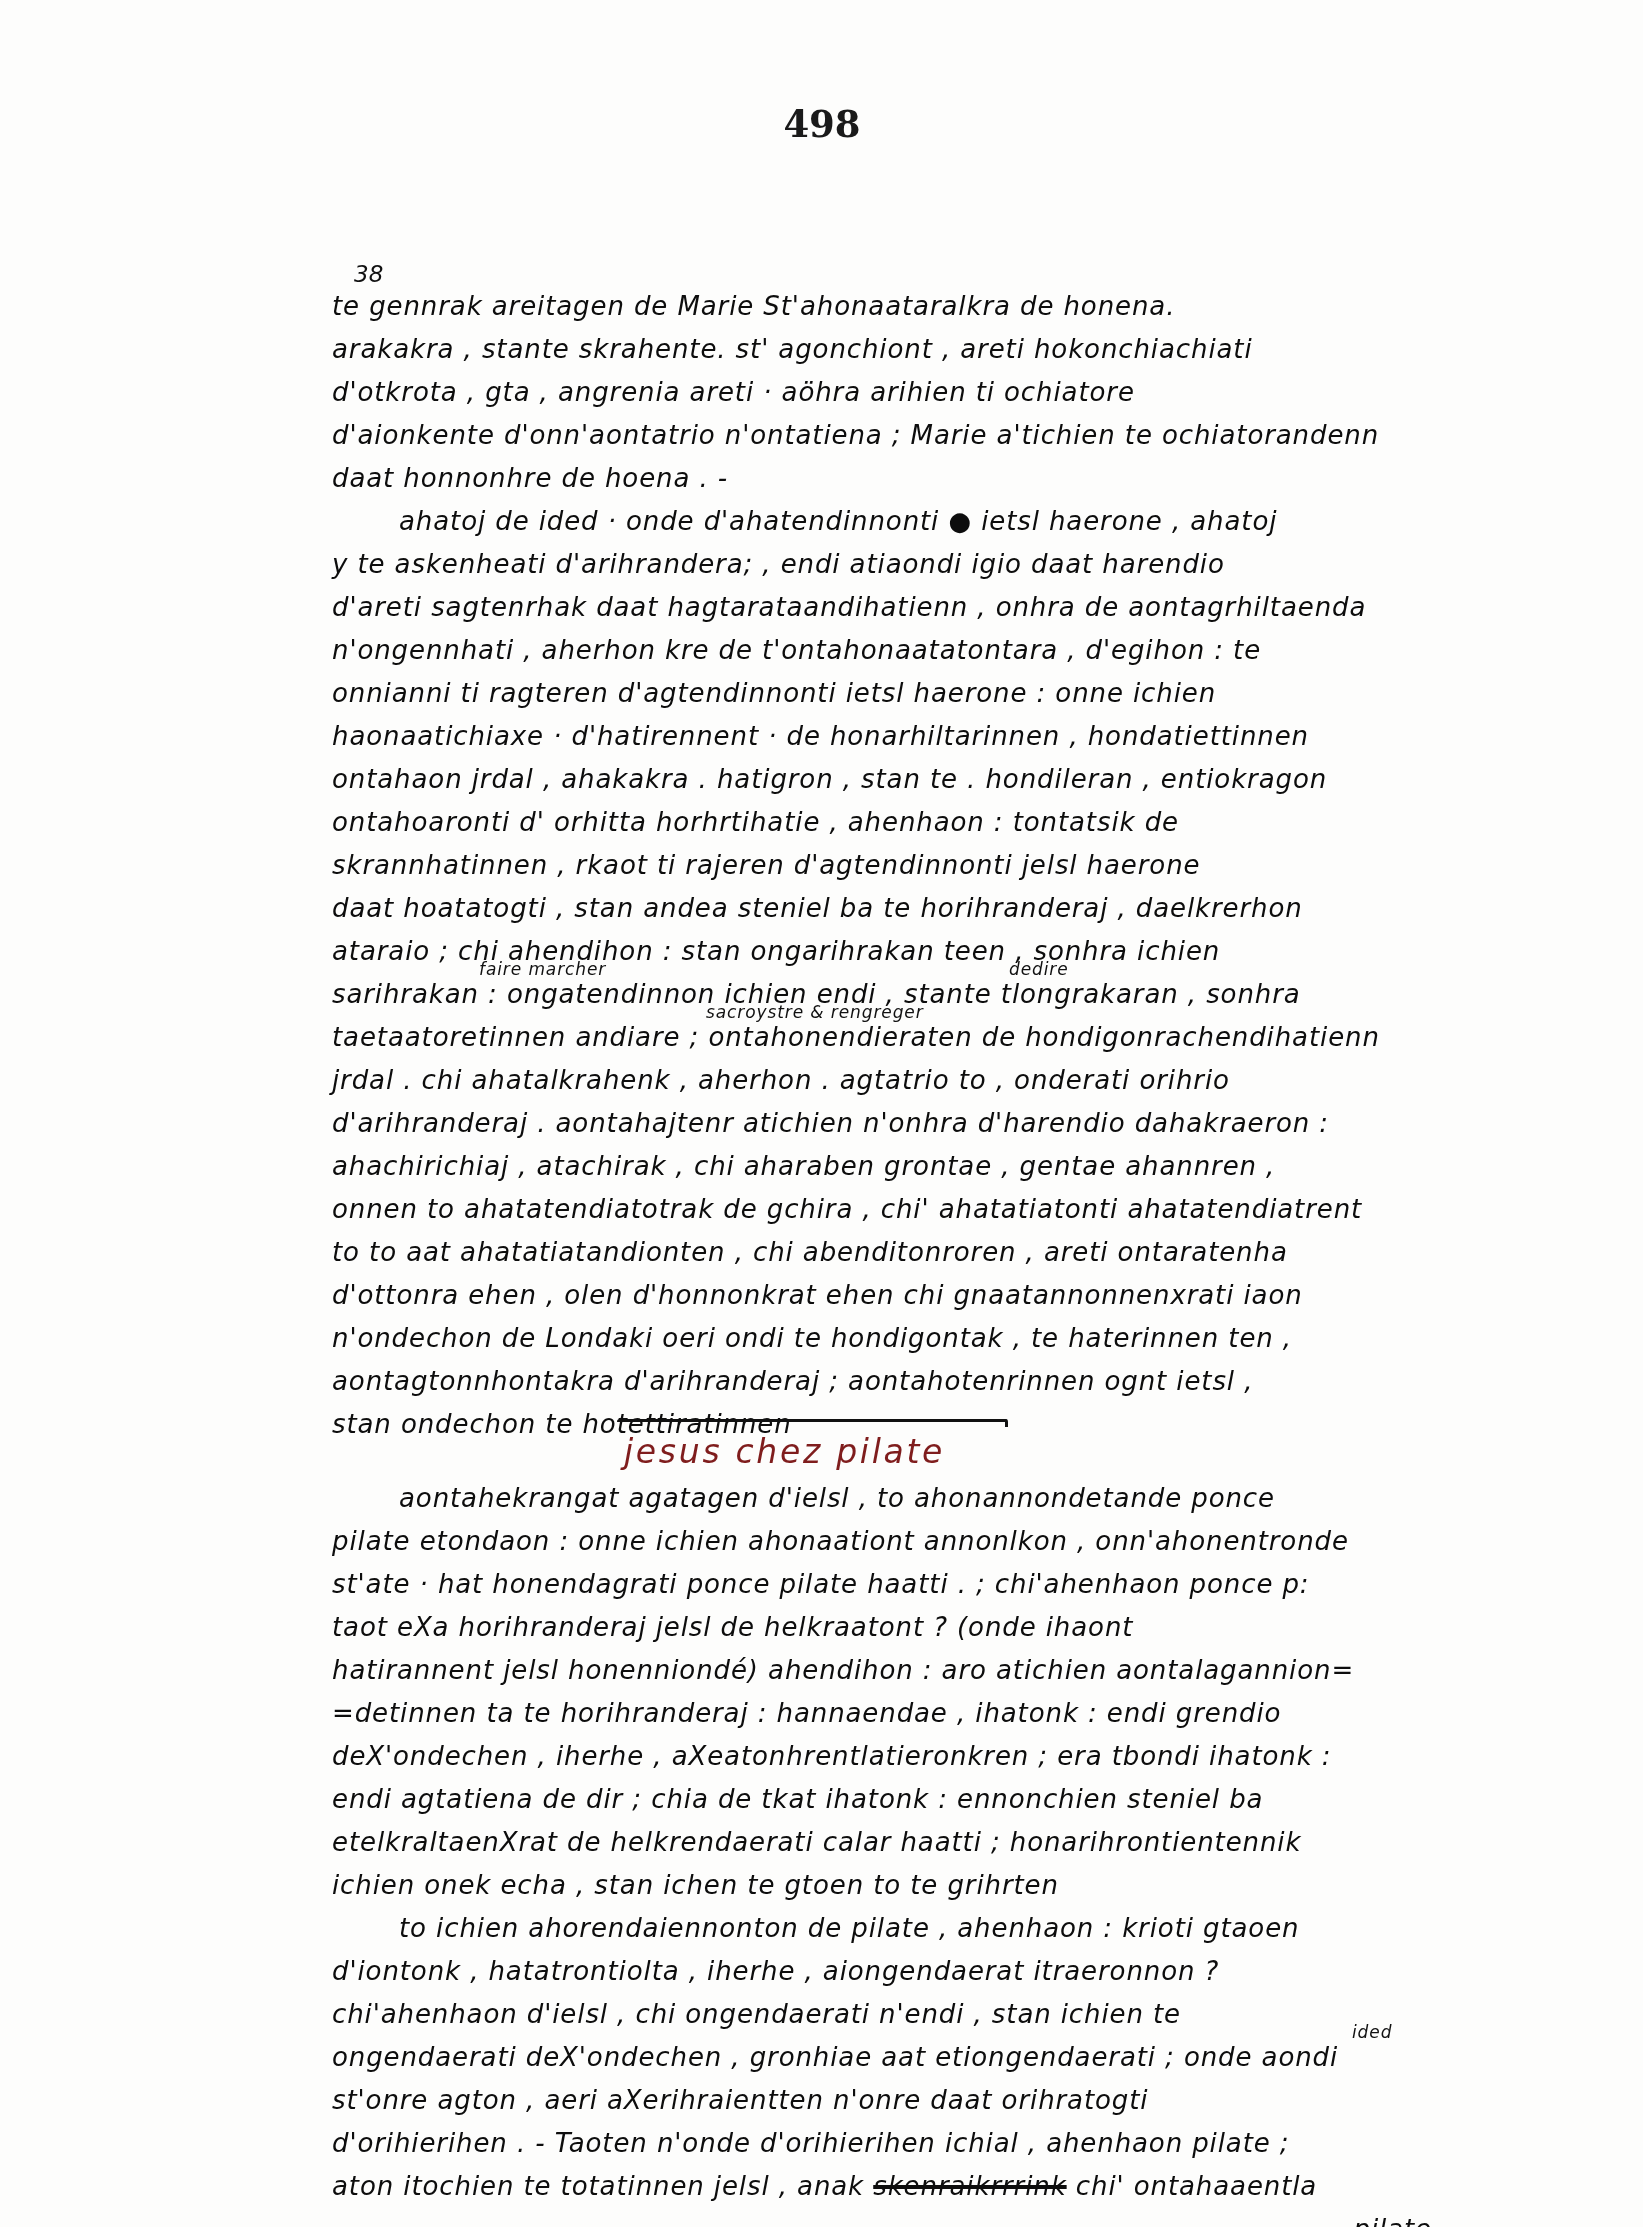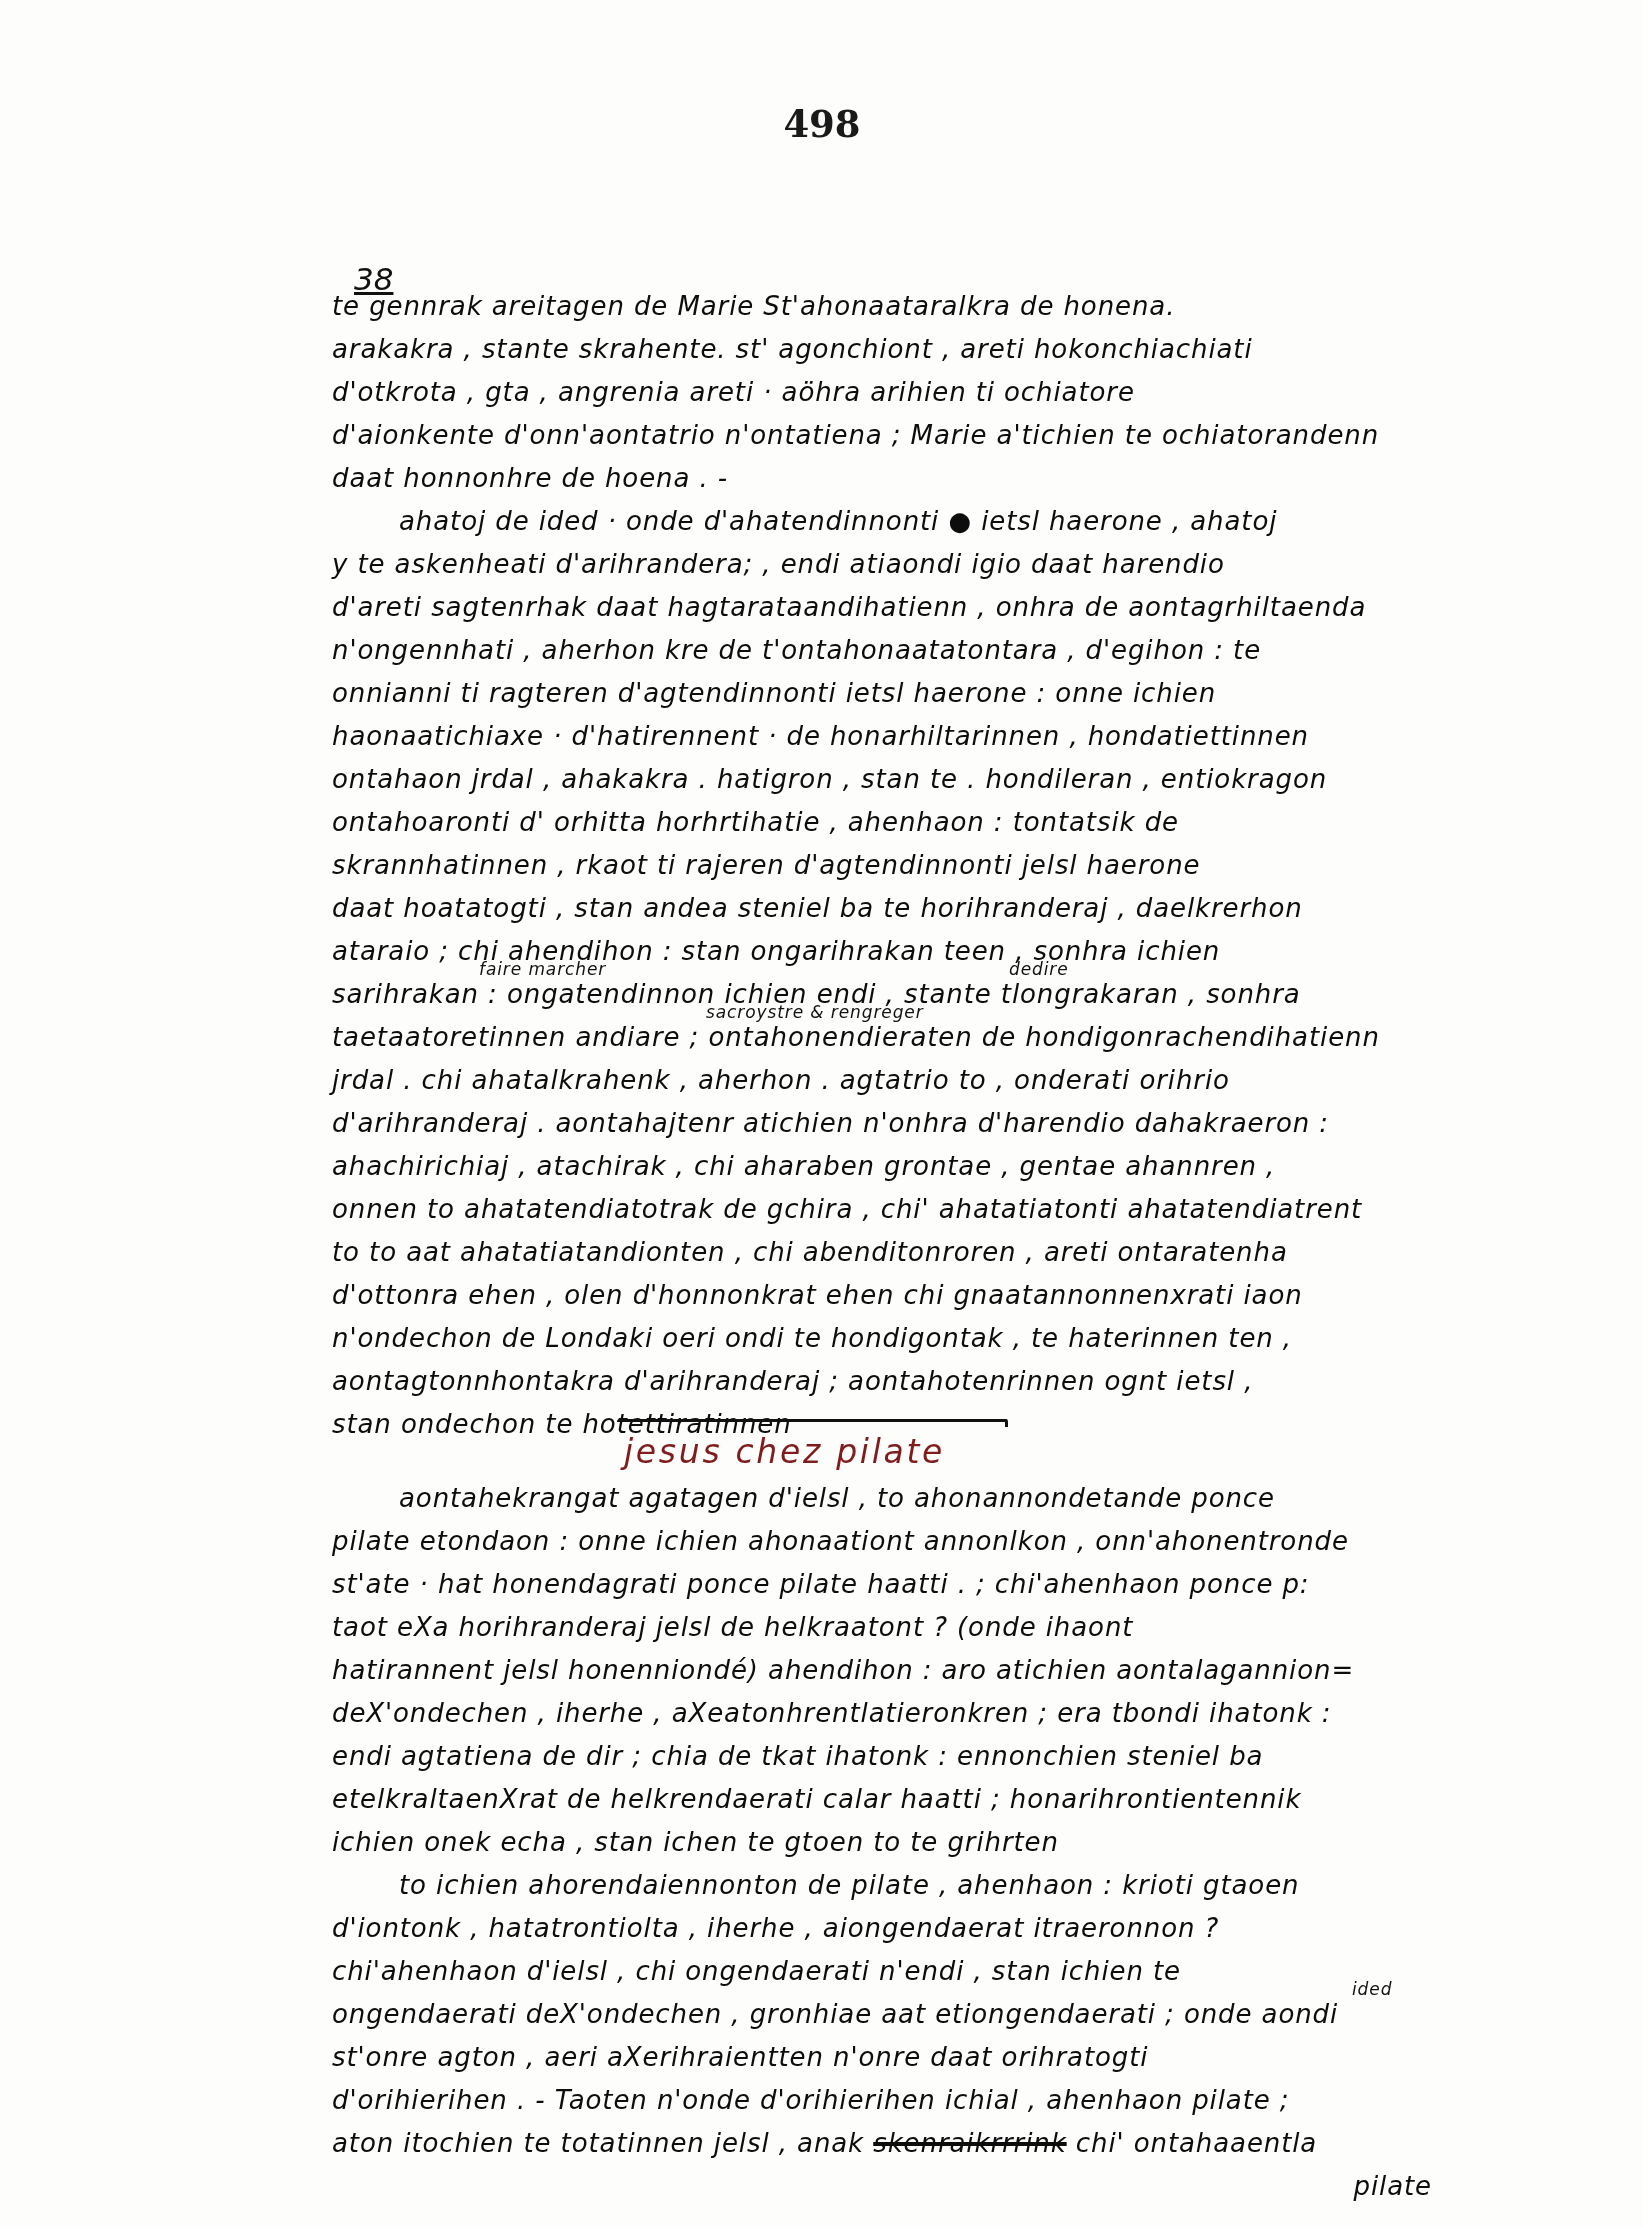--- a/index.html
+++ b/index.html
@@ -8,21 +8,21 @@
     background: #fdfdfc;
     font-family: "DejaVu Serif", serif;
     color: #111;
   }
   .page-number {
     position: absolute; top: 102px; left: 0; width: 1644px; text-align: center;
     font-family: "DejaVu Serif", serif; font-weight: bold; font-size: 37px; color: #1a1a1a;
   }
   .folio-mark {
     position: absolute; top: 261px; left: 354px;
-    font-family: "DejaVu Sans", sans-serif; font-style: italic; font-size: 31px; color: #111; text-decoration: underline;
+    font-family: "DejaVu Sans", sans-serif; font-style: italic; font-size: 23px; color: #111;
   }
   .manuscript {
     position: absolute; left: 332px; top: 285px; width: 1100px;
     font-family: "DejaVu Sans", sans-serif; font-style: italic;
     font-size: 26px; line-height: 43px; letter-spacing: 0.9px; color: #0d0d0d;
   }
   .line { white-space: nowrap; height: 43px; position: relative; }
   .line.indent { padding-left: 67px; }
   .interlinear {
     position: absolute; font-size: 17px; line-height: 18px; top: -13.4px; color: #111;
@@ -88,20 +88,21 @@
 
 <div class="title-rule"></div>
 <div class="section-title">jesus chez pilate</div>
 
 <div class="manuscript section2">
   <div class="line indent">aontahekrangat agatagen d'ielsl , to ahonannondetande ponce</div>
   <div class="line">pilate etondaon : onne ichien ahonaationt annonlkon , onn'ahonentronde</div>
   <div class="line">st'ate · hat honendagrati ponce pilate haatti . ; chi'ahenhaon ponce p:</div>
   <div class="line">taot eXa horihranderaj jelsl de helkraatont ? (onde ihaont</div>
   <div class="line">hatirannent jelsl honenniondé) ahendihon : aro atichien aontalagannion=</div>
+  <div class="line">=detinnen ta te horihranderaj : hannaendae , ihatonk : endi grendio</div>
   <div class="line">deX'ondechen , iherhe , aXeatonhrentlatieronkren ; era tbondi ihatonk :</div>
   <div class="line">endi agtatiena de dir ; chia de tkat ihatonk : ennonchien steniel ba</div>
   <div class="line">etelkraltaenXrat de helkrendaerati calar haatti ; honarihrontientennik</div>
   <div class="line">ichien onek echa , stan ichen te gtoen to te grihrten</div>
   <div class="line indent">to ichien ahorendaiennonton de pilate , ahenhaon : krioti gtaoen</div>
   <div class="line">d'iontonk , hatatrontiolta , iherhe , aiongendaerat itraeronnon ?</div>
   <div class="line">chi'ahenhaon d'ielsl , chi ongendaerati n'endi , stan ichien te</div>
   <div class="line">
     <span class="interlinear" style="left:1020px;">ided</span>
     <span>ongendaerati deX'ondechen , gronhiae aat etiongendaerati ; onde aondi</span>

